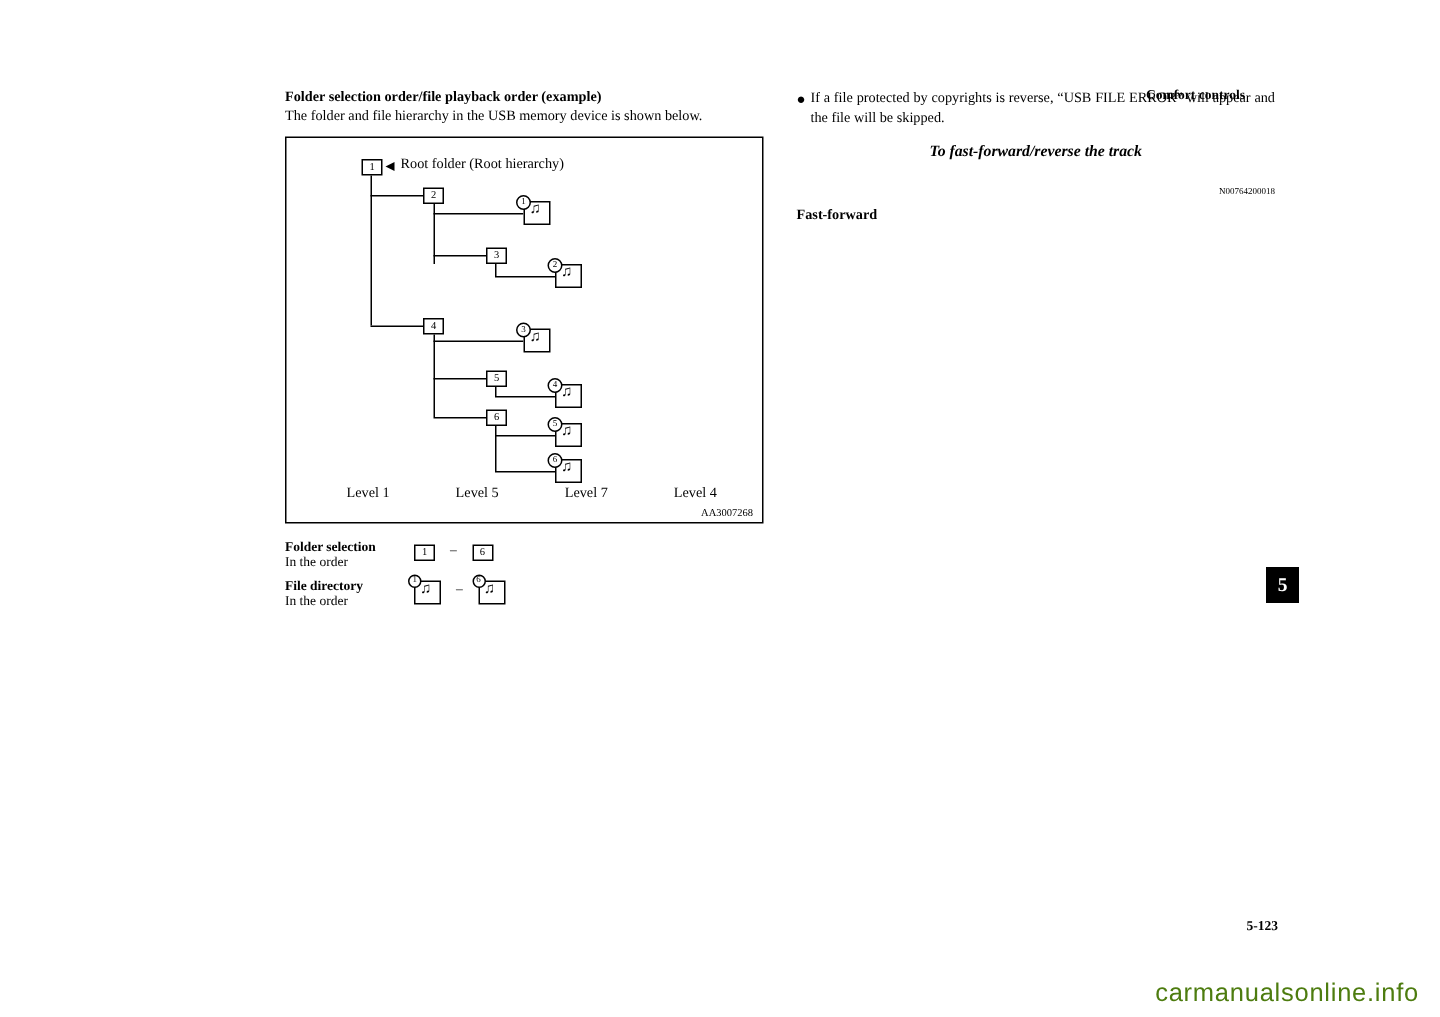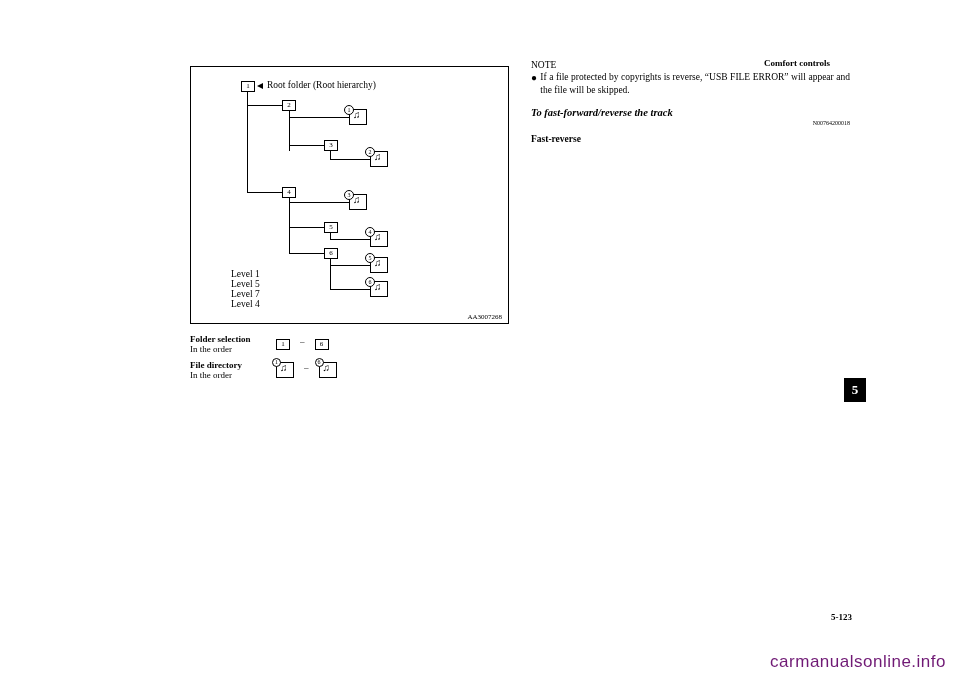--- a/index.html
+++ b/index.html
@@ -48,21 +48,20 @@
       background: #fff;
     }
     .levels {
       position: absolute;
       bottom: 14px;
       left: 40px;
       right: 30px;
       display: flex;
       justify-content: space-between;
       font-size: 9.5px;
-      flex-direction: column;
     }
     .diag-code {
       position: absolute;
       bottom: 2px;
       right: 6px;
       font-size: 7px;
     }
     .tree {
       position: relative;
       height: 220px;
@@ -145,21 +144,21 @@
       border-radius: 50%;
       font-size: 6px;
       text-align: center;
       line-height: 7px;
       top: -5px; left: -5px;
       background: #fff;
     }
     .note-heading { font-size: 9.5px; margin-bottom: 1px; }
     .bullet-row { display: flex; font-size: 9.5px; text-align: justify; line-height: 1.35; }
     .bullet { width: 12px; font-size: 10px; }
-    .italic-subheading { font-style: italic; font-weight: bold; font-size: 10.5px; margin-top: 10px; margin-bottom: 2px; }
+    .italic-subheading { font-style: italic; font-weight: bold; font-size: 10.5px; margin-top: 10px; margin-bottom: 18px; text-align: center; }
     .ref-code { font-size: 6px; text-align: right; margin-bottom: 2px; }
     .sub-bold { font-weight: bold; font-size: 9.5px; margin-top: 8px; margin-bottom: 1px; }
     .tab {
       position: absolute;
       right: 94px;
       top: 378px;
       background: #000;
       color: #fff;
       width: 22px;
       height: 24px;
@@ -173,37 +172,39 @@
       right: 108px;
       bottom: 56px;
       font-size: 9px;
       font-weight: bold;
     }
     .watermark {
       position: absolute;
       bottom: 6px;
       right: 14px;
       font-size: 17px;
-      color: #701a75;
+      color: #4d7c0f;
       font-family: Arial, sans-serif;
       letter-spacing: 0.5px;
     }
     .play-icon { display: inline-block; }
     .tri-r { display: inline-block; width: 0; height: 0; border-top: 3px solid transparent; border-bottom: 3px solid transparent; border-left: 4px solid #000; margin-right: -1px;}
     .tri-l { display: inline-block; width: 0; height: 0; border-top: 3px solid transparent; border-bottom: 3px solid transparent; border-right: 4px solid #000; margin-right: -1px;}
     .dash { margin: 0 4px; position: relative; top: -3px;}
   </style>
 </head>
 <body>
 
 <div class="header-right">Comfort controls</div>
 
 <div class="page">
 
   <div class="col">
+    <div class="section-title">Folder selection order/file playback order (example)</div>
+    <div class="body-text">The folder and file hierarchy in the USB memory device is shown below.</div>
 
     <div class="diagram">
       <div class="tree">
 
         <div class="folder-box" style="left:42px; top:6px;">1</div>
         <div class="arrow-left" style="left:58px; top:8px;"></div>
         <div class="root-label" style="left:68px; top:5px;">Root folder (Root hierarchy)</div>
 
         <div class="line-v" style="left:48px; top:17px; height:100px;"></div>
 
@@ -281,29 +282,28 @@
           </span>
         <span class="dash">–</span>
         <span class="music-mini">
             <span class="music-mini-num">6</span>
           </span>
       </div>
     </div>
   </div>
 
   <div class="col">
-    <div class="note-heading">NOTE</div>
     <div class="bullet-row">
       <div class="bullet">●</div>
       <div>If a file protected by copyrights is reverse, “USB FILE ERROR” will appear and the file will be skipped.</div>
     </div>
 
     <div class="italic-subheading">To fast-forward/reverse the track</div>
     <div class="ref-code">N00764200018</div>
 
-
-    <div class="sub-bold">Fast-reverse</div>
+    <div class="sub-bold">Fast-forward</div>
+
   </div>
 </div>
 
 <div class="tab">5</div>
 <div class="page-num">5-123</div>
 <div class="watermark">carmanualsonline.info</div>
 
 </body></html>

